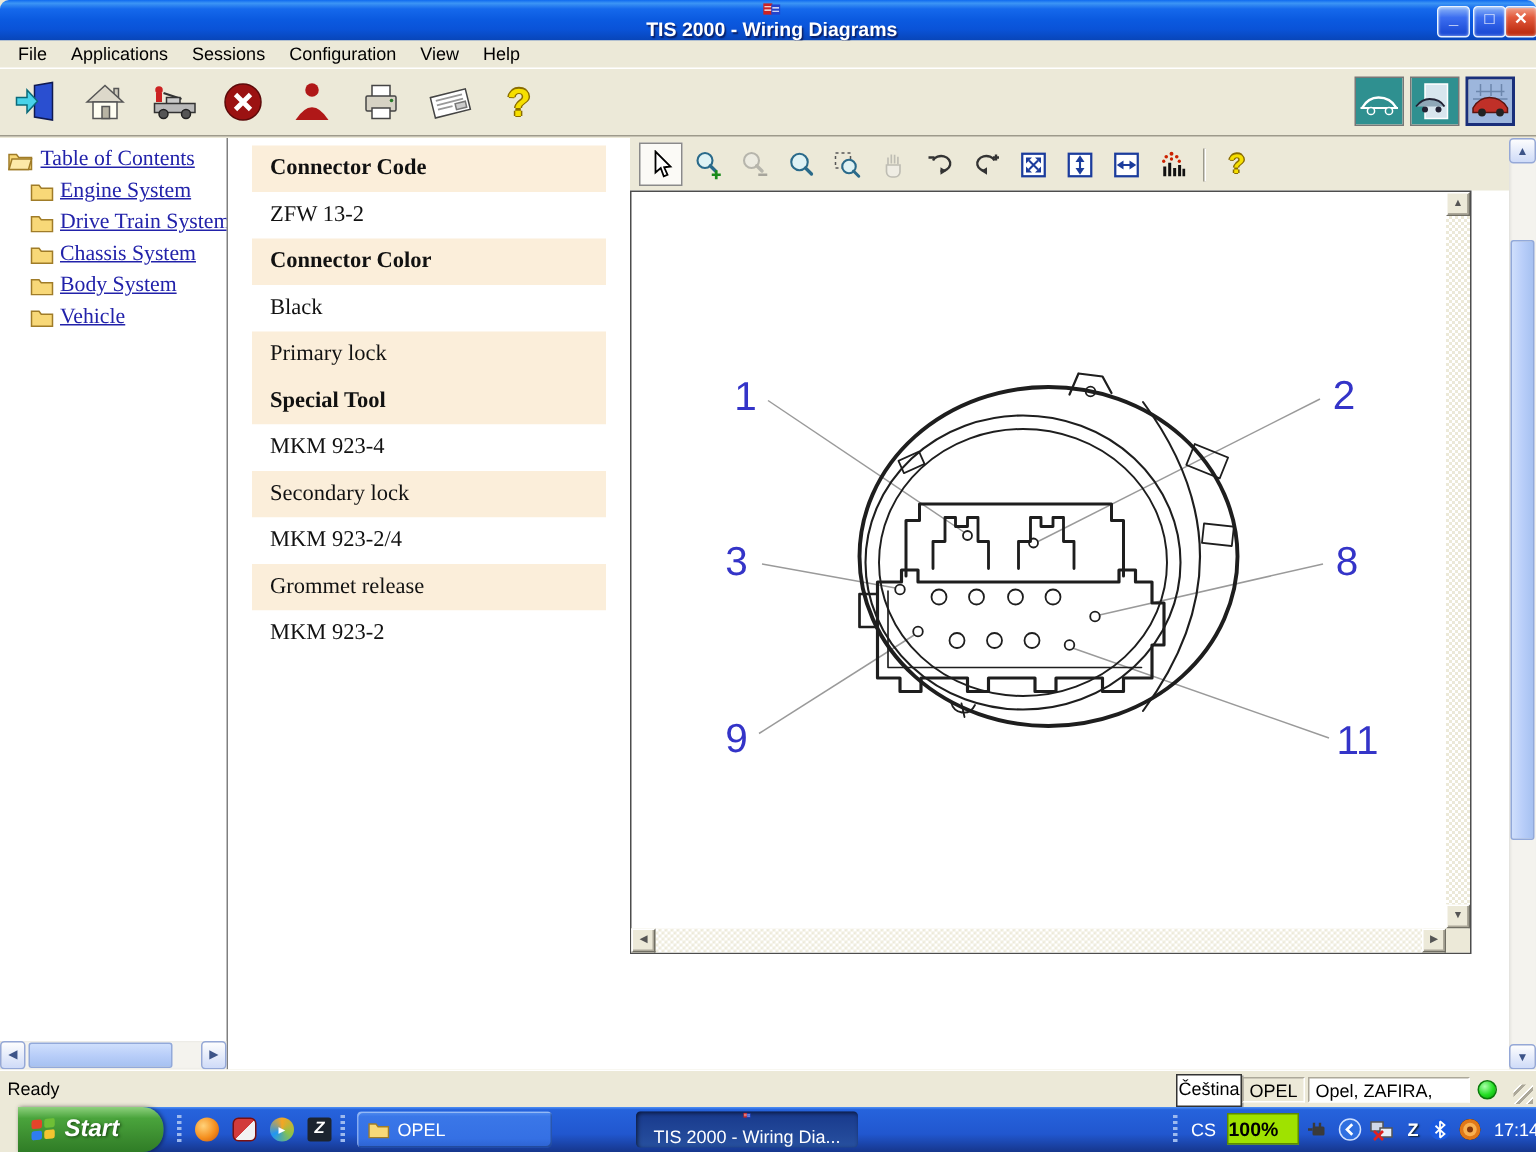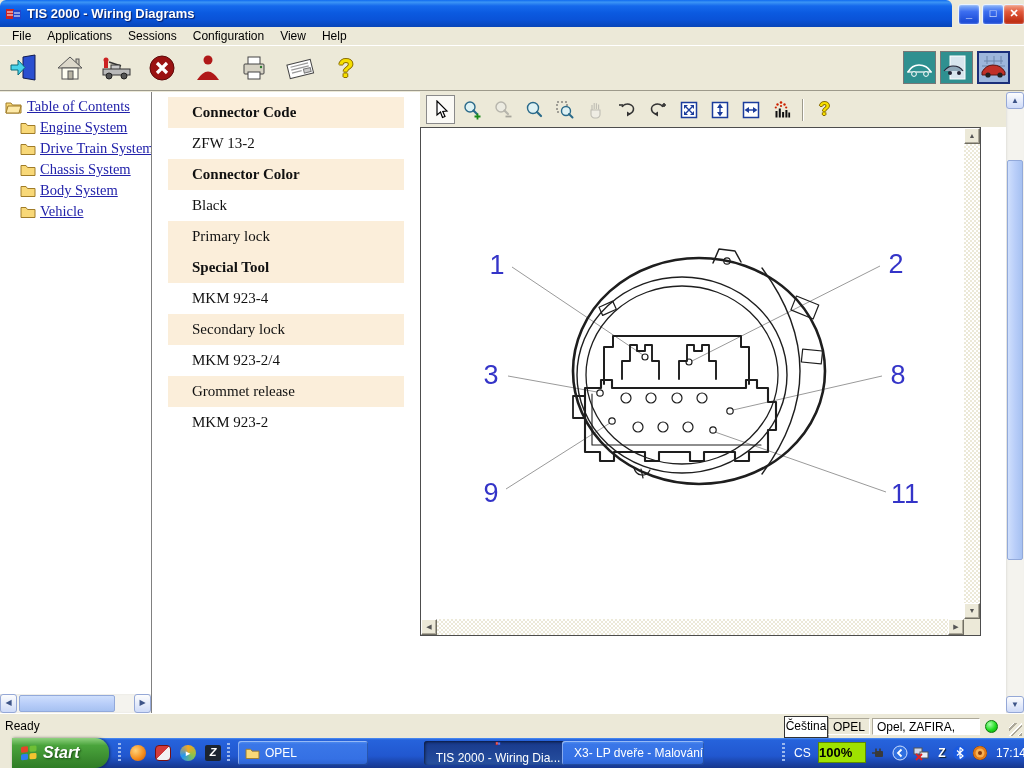--- a/index.html
+++ b/index.html
@@ -1,23 +1,23 @@
 <!DOCTYPE html>
 <html><head>
 <meta charset="utf-8">
 <style>
   html,body{margin:0;padding:0;background:#000;}
   #screen{position:relative;width:1024px;height:768px;overflow:hidden;
     font-family:"Liberation Sans",sans-serif;background:#ece9d8;}
   .abs{position:absolute;}
 
   
-  .titlebar{left:0;top:0;width:952px;height:27px;
+  .titlebar{left:0;top:0;width:1024px;height:27px;
     background:linear-gradient(180deg,#0f6af0 0%,#3c95f5 8%,#1569ec 22%,#0b5ae0 48%,#0a53d8 72%,#0845b8 100%);
-    border-radius:6px 6px 0 0;display:flex;align-items:center;}
+    border-radius:6px 6px 0 0;display:flex;align-items:center;flex-direction:column;}
   .title-text{color:#fff;font-weight:bold;font-size:13px;margin-left:5px;
     text-shadow:1px 1px 1px #0a1e63;}
   .win-btn{position:absolute;top:4px;width:20px;height:19px;border:1px solid #eaf3ff;
     border-radius:3px;color:#fff;font-size:11px;font-weight:bold;line-height:17px;
     text-align:center;box-shadow:inset 0 0 2px rgba(255,255,255,.6);}
   .btn-blue{background:linear-gradient(180deg,#8ab4f8 0%,#3c6ef0 35%,#1e4ed8 85%);}
   .btn-red{background:linear-gradient(180deg,#f0a088 0%,#e25a3c 35%,#c03014 85%);}
   .app-ico{width:17px;height:16px;margin-left:5px;}
 
   
@@ -42,21 +42,21 @@
     font-family:"Liberation Serif",serif;font-size:14.5px;}
   .tree-row{display:flex;align-items:center;gap:4px;white-space:nowrap;height:21px;margin-left:5px;}
   .tree-row.child{margin-left:20px;}
   .tree-label{color:#2222aa;text-decoration:underline;}
   .folder-ico{flex:0 0 auto;}
 
   
   .details{left:152px;top:92px;width:268px;height:621px;background:#fff;overflow:hidden;}
   .d-rows{position:absolute;left:16px;top:5px;width:236px;
     font-family:"Liberation Serif",serif;font-size:15px;color:#111;}
-  .d-row{height:31px;line-height:31px;padding-left:24px;background:#fff;}
+  .d-row{height:31px;line-height:31px;padding-left:12px;background:#fff;}
   .d-row.shaded{background:#fbeeda;}
   .d-row.hdr{font-weight:bold;}
 
   
   .viewer{left:420px;top:92px;width:586px;height:621px;background:#fff;}
   .vtoolbar{position:absolute;left:0;top:0;width:586px;height:35px;background:#ece9d8;
     display:flex;align-items:center;padding-left:6px;box-sizing:border-box;gap:2px;}
   .tool{width:27px;height:27px;display:flex;align-items:center;justify-content:center;
     border:1px solid transparent;}
   .tool.sel{background:#fbfaf6;border:1px solid #8a8a8a;}
@@ -530,29 +530,20 @@
       <span>OPEL</span>
     </div>
     <div class="task active" style="left:412px;width:148px;flex-direction:column;">
       <svg width="14" height="13" viewBox="0 0 17 16">
         <rect x="1" y="3" width="8" height="10" fill="#cc2222"></rect>
         <rect x="8" y="4" width="8" height="9" fill="#2244cc"></rect>
         <path d="M2 6 h6 M2 9 h6 M9 7 h6 M9 10 h6" stroke="#fff" stroke-width="1"></path>
       </svg>
       <span>TIS 2000 - Wiring Dia...</span>
     </div>
-    <div class="task" style="left:550px;width:142px;">
-      <svg width="14" height="14" viewBox="0 0 16 16">
-        <rect x="2" y="8" width="12" height="5" rx="1" fill="#c8c8c8" stroke="#555"></rect>
-        <path d="M12 2 L7 9" stroke="#b03020" stroke-width="2"></path>
-        <circle cx="5" cy="10.5" r="1" fill="#2f5fd0"></circle>
-          <circle cx="8" cy="11" r="1" fill="#d0a020"></circle>
-      </svg>
-      <span>X3- LP dveře - Malování</span>
-    </div>
 
     <div class="ql-sep" style="left:770px;"></div>
     <span class="tray-text" style="left:782px;">CS</span>
     <div class="tray-zoom">100%</div>
     <svg class="tray-ico" style="left:858px;" viewBox="0 0 16 16">
       <rect x="5" y="6" width="8" height="6" rx="1" fill="#3a3a3a"></rect>
       <path d="M2 8 h3 M6 3.5 v3 M10 3.5 v3" stroke="#3a3a3a" stroke-width="1.6"></path>
     </svg>
     <svg class="tray-ico" style="left:880px;" viewBox="0 0 16 16">
       <circle cx="8" cy="8" r="7" fill="#2f6fe0" stroke="#cfe0ff"></circle>

